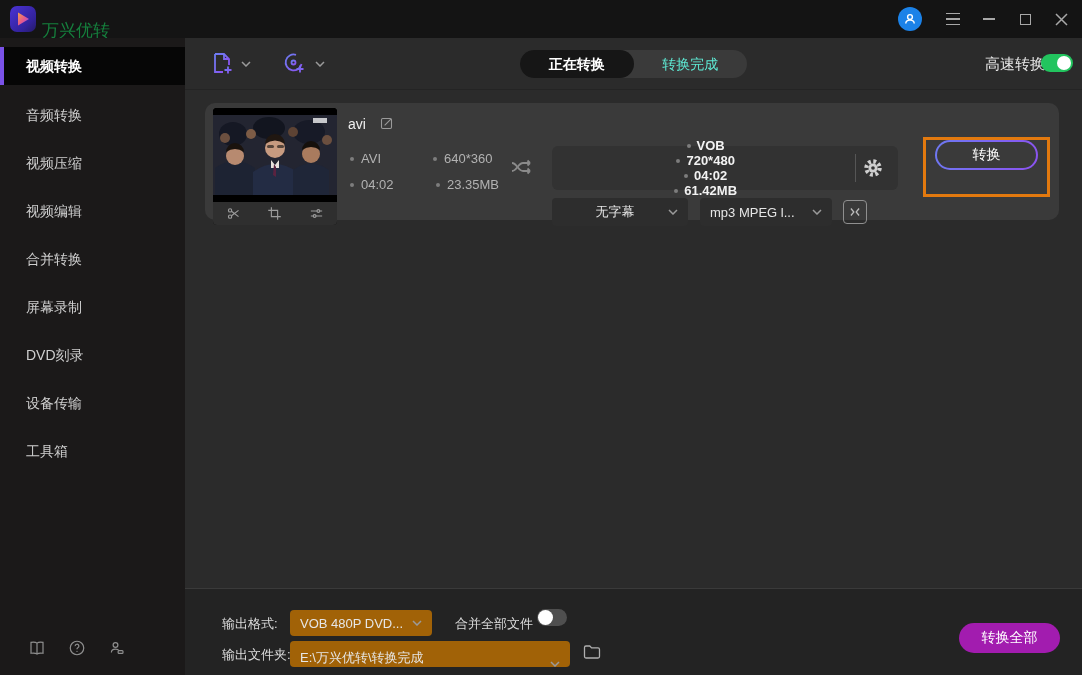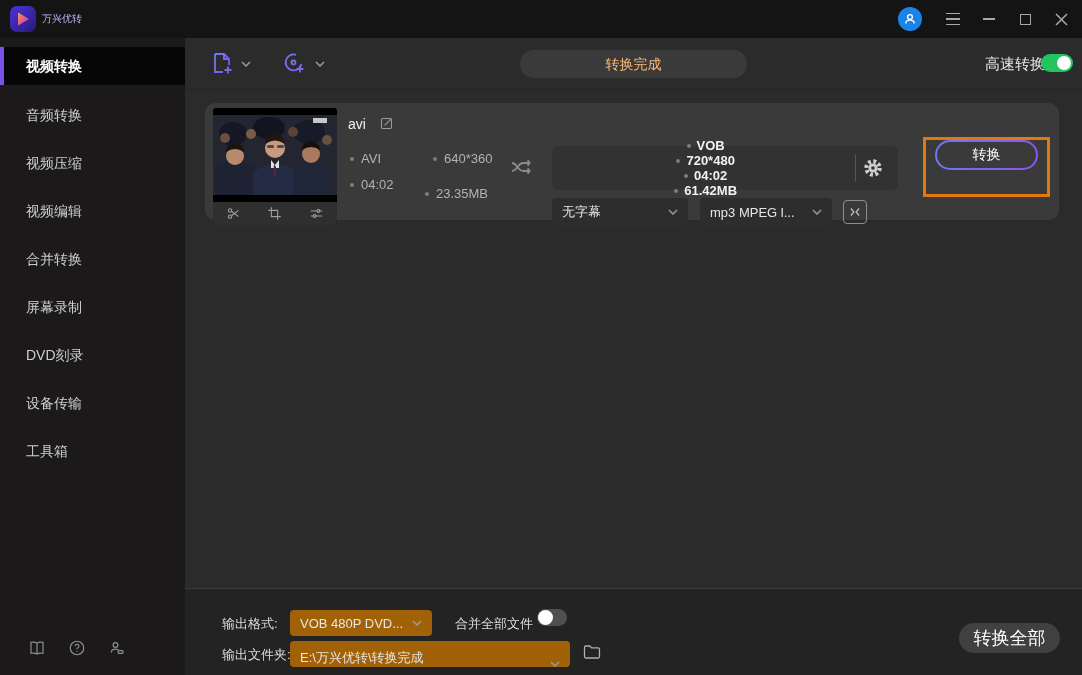--- a/index.html
+++ b/index.html
@@ -4,22 +4,22 @@
 <style>
   * { margin:0; padding:0; box-sizing:border-box; }
   html,body { width:1082px; height:675px; overflow:hidden; background:#2b2b2b;
     font-family:"Liberation Sans","DejaVu Sans",sans-serif; }
 
   
   .titlebar { position:absolute; left:0; top:0; width:1082px; height:38px; background:#141414; }
   .logo { position:absolute; left:10px; top:6px; width:26px; height:26px; border-radius:7px;
     background:linear-gradient(135deg,#4b33d6 0%,#32229a 70%,#241a66 100%);
     display:flex; align-items:center; justify-content:center; }
-  .app-title { position:absolute; left:42px; top:0; height:38px; line-height:38px;
-    color:#c4b5fd; font-size:10px; }
+  .app-title { position:absolute; left:42px; top:12px; height:38px; line-height:38px;
+    color:#15803d; font-size:17px; }
   .tb-right { position:absolute; right:8px; top:0; height:38px; display:flex; align-items:center; gap:10px; }
   .avatar { width:24px; height:24px; border-radius:50%; background:#1b82e8;
     display:flex; align-items:center; justify-content:center; margin-right:8px; }
   .tb-btn { width:26px; height:26px; display:flex; align-items:center; justify-content:center;
     color:#a8a8a8; cursor:default; }
   .ham { display:flex; flex-direction:column; gap:4px; }
   .ham i { display:block; width:14px; height:1.6px; background:#a8a8a8; }
   .min-glyph { display:block; width:12px; height:1.6px; background:#a8a8a8; }
   .max-glyph { display:block; width:11px; height:11px; border:1.6px solid #a8a8a8; }
 
@@ -33,21 +33,21 @@
   .side-foot .ficon { width:20px; height:20px; display:flex; align-items:center; justify-content:center; }
 
   
   .content { position:absolute; left:185px; top:38px; width:897px; height:637px; background:#2b2b2b; }
   .content-header { position:absolute; left:0; top:0; width:897px; height:52px; border-bottom:1px solid #242424; }
   .hd-icon { position:absolute; top:13px; width:26px; height:26px; }
   .hd-chev { position:absolute; top:23px; }
 
   .tabs { position:absolute; left:335px; top:12px; width:227px; height:28px; background:#3a3a3a;
     border-radius:14px; display:flex; }
-  .tab { flex:1; height:28px; line-height:28px; text-align:center; font-size:14px; color:#fdba74; cursor:default; }
+  .tab { flex:1; height:28px; line-height:28px; text-align:center; font-size:14px; color:#5eead4; cursor:default; }
   .tab.active { background:#161616; border-radius:14px; color:#ffffff; font-weight:bold; }
 
   .fast-label { position:absolute; left:800px; top:17px; font-size:15px; color:#e8e8e8; }
   .toggle-on { position:absolute; left:856px; top:16px; width:32px; height:18px; border-radius:9px;
     background:#22c45e; }
   .toggle-on i { position:absolute; right:2px; top:2px; width:14px; height:14px; border-radius:50%; background:#fff; }
 
   
   .file-card { position:absolute; left:20px; top:65px; width:854px; height:117px; background:#3a3a3a; border-radius:10px; }
   .thumb { position:absolute; left:8px; top:5px; width:124px; height:117px; border-radius:4px; overflow:hidden; background:#0a0a0a; }
@@ -66,21 +66,21 @@
   .out-pill { position:absolute; left:347px; top:43px; width:346px; height:44px; background:#323232;
     border-radius:6px; display:flex; align-items:center; padding:0 10px 0 12px; }
   .out-items { display:flex; align-items:center; width:286px; justify-content:space-between;flex-direction:column; }
   .out-item { display:flex; align-items:center; gap:6px; font-size:13px; color:#f2f2f2; font-weight:600; }
   .out-sep { width:1px; height:28px; background:#565656; margin-left:8px; }
   .gear-btn { width:30px; height:30px; display:flex; align-items:center; justify-content:center; margin-left:2px; }
 
   .dd { position:absolute; top:95px; height:28px; background:#2d2d2d; border-radius:4px;
     display:flex; align-items:center; padding:0 10px; font-size:13px; color:#e6e6e6; }
   .dd .dd-label { flex:1; white-space:nowrap; overflow:hidden; }
-  .dd1 { left:347px; width:136px; }
+  .dd1 { left:347px; width:136px;text-align:center; }
   .dd2 { left:495px; width:132px; }
   .collapse-btn { position:absolute; left:638px; top:97px; width:24px; height:24px; border:1.5px solid #8f8f8f;
     border-radius:4px; display:flex; align-items:center; justify-content:center; color:#bdbdbd; }
 
   .hl-box { position:absolute; left:718px; top:34px; width:127px; height:60px; border:3px solid #e2790f;
     display:flex; align-items:flex-start; justify-content:center; }
   .convert-btn { width:103px; height:30px; border:2px solid transparent; border-radius:16px;
     background:linear-gradient(#3a3a3a,#3a3a3a) padding-box,
                linear-gradient(110deg,#6d79f2,#8c52f0) border-box;
     color:#ffffff; font-size:14px; display:flex; align-items:center; justify-content:center; cursor:default; }
@@ -89,21 +89,21 @@
   .bottom-panel { position:absolute; left:0; top:550px; width:897px; height:87px; background:#232323;
     border-top:1px solid #3a3a3a; }
   .bp-label { position:absolute; font-size:13px; color:#dcdcdc; }
   .bp-dd { position:absolute; background:#a16207; border-radius:4px; display:flex; align-items:center;
     padding:0 10px; font-size:13px; color:#e6e6e6; }
   .bp-dd .dd-label { flex:1; white-space:nowrap; overflow:hidden; }
   .toggle-off { position:absolute; left:352px; top:20px; width:30px; height:17px; border-radius:9px; background:#4f4f4f; }
   .toggle-off i { position:absolute; left:1px; top:1px; width:15px; height:15px; border-radius:50%; background:#fff; }
   .folder-ic { position:absolute; left:398px; top:55px; color:#b0b0b0; }
   .convert-all-btn { position:absolute; left:774px; top:34px; width:101px; height:30px; border-radius:16px;
-    background:#404040; color:#fff; font-size:18px; display:flex; align-items:center; justify-content:center; cursor:default; }
+    background:#a21caf; color:#fff; font-size:14px; display:flex; align-items:center; justify-content:center; cursor:default; }
 
   svg { display:block; }
 </style>
 </head>
 <body>
 
 <div class="titlebar">
   <div class="logo">
     <svg width="16" height="16" viewBox="0 0 16 16">
       <defs>
@@ -212,20 +212,21 @@
         <path d="M18 14.5 v7 M14.5 18 h7" stroke="url(#lg-ic)"></path>
       </svg>
     </div>
     <div class="hd-chev" style="left:130px;">
       <svg width="10" height="6" viewBox="0 0 10 6" fill="none" stroke="#9a9a9a" stroke-width="1.5">
           <path d="M1 1 l4 4 4-4"></path>
         </svg>
     </div>
 
     <div class="tabs">
+      <div class="tab active">正在转换</div>
       <div class="tab">转换完成</div>
     </div>
 
     <div class="fast-label">高速转换</div>
     <div class="toggle-on">
         <i></i>
       </div>
   </div>
 
   <div class="file-card">
@@ -295,21 +296,21 @@
         <span>AVI</span>
     </div>
     <div class="info-item" style="left:228px; top:48px;">
       <span class="dot"></span>
         <span>640*360</span>
     </div>
     <div class="info-item" style="left:145px; top:74px;">
       <span class="dot"></span>
         <span>04:02</span>
     </div>
-    <div class="info-item" style="left:220px; top:74px;margin-top:9px;">
+    <div class="info-item" style="left:231px; top:74px;">
       <span class="dot"></span>
         <span>23.35MB</span>
     </div>
 
     <div class="shuffle">
       <svg width="24" height="20" viewBox="0 0 24 20" fill="none" stroke="#8a8a8a" stroke-width="1.8">
         <path d="M2 6 c5 0 6 8 11 8 h7 M20 14 l-2.5-2.5 M20 14 l-2.5 2.5"></path>
         <path d="M2 14 c5 0 6-8 11-8 h7 M20 6 l-2.5-2.5 M20 6 l-2.5 2.5"></path>
       </svg>
     </div>

